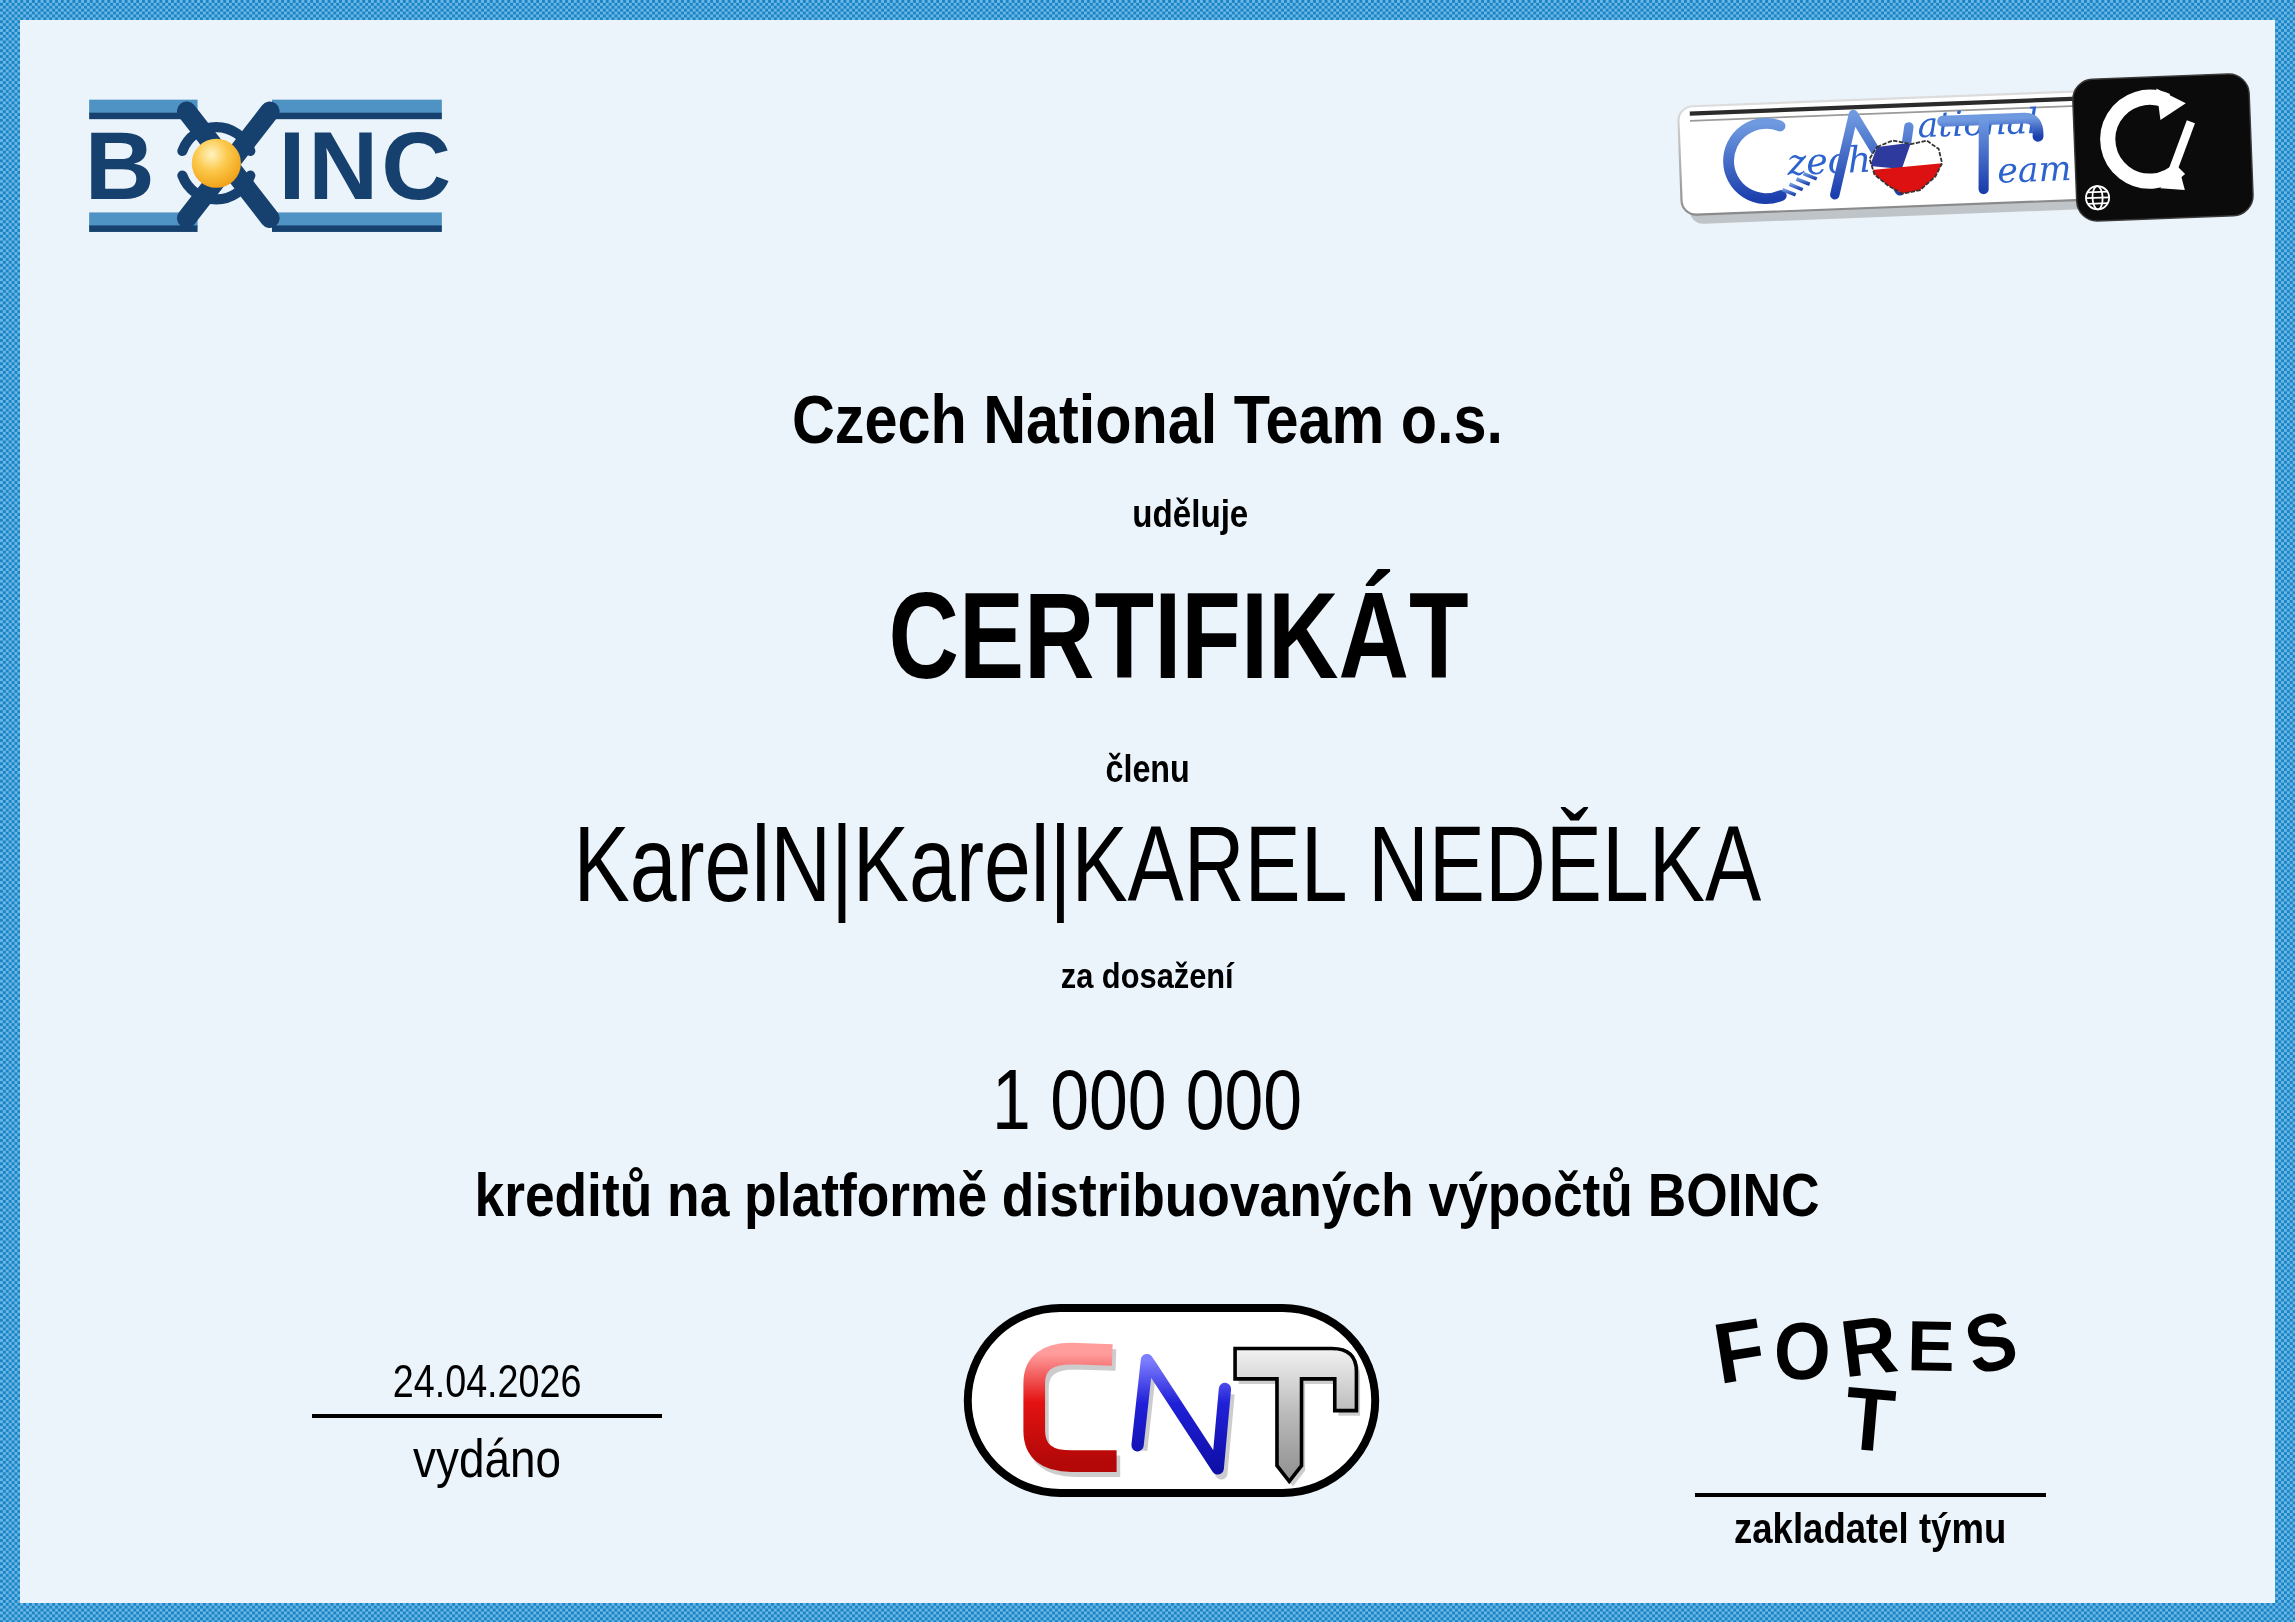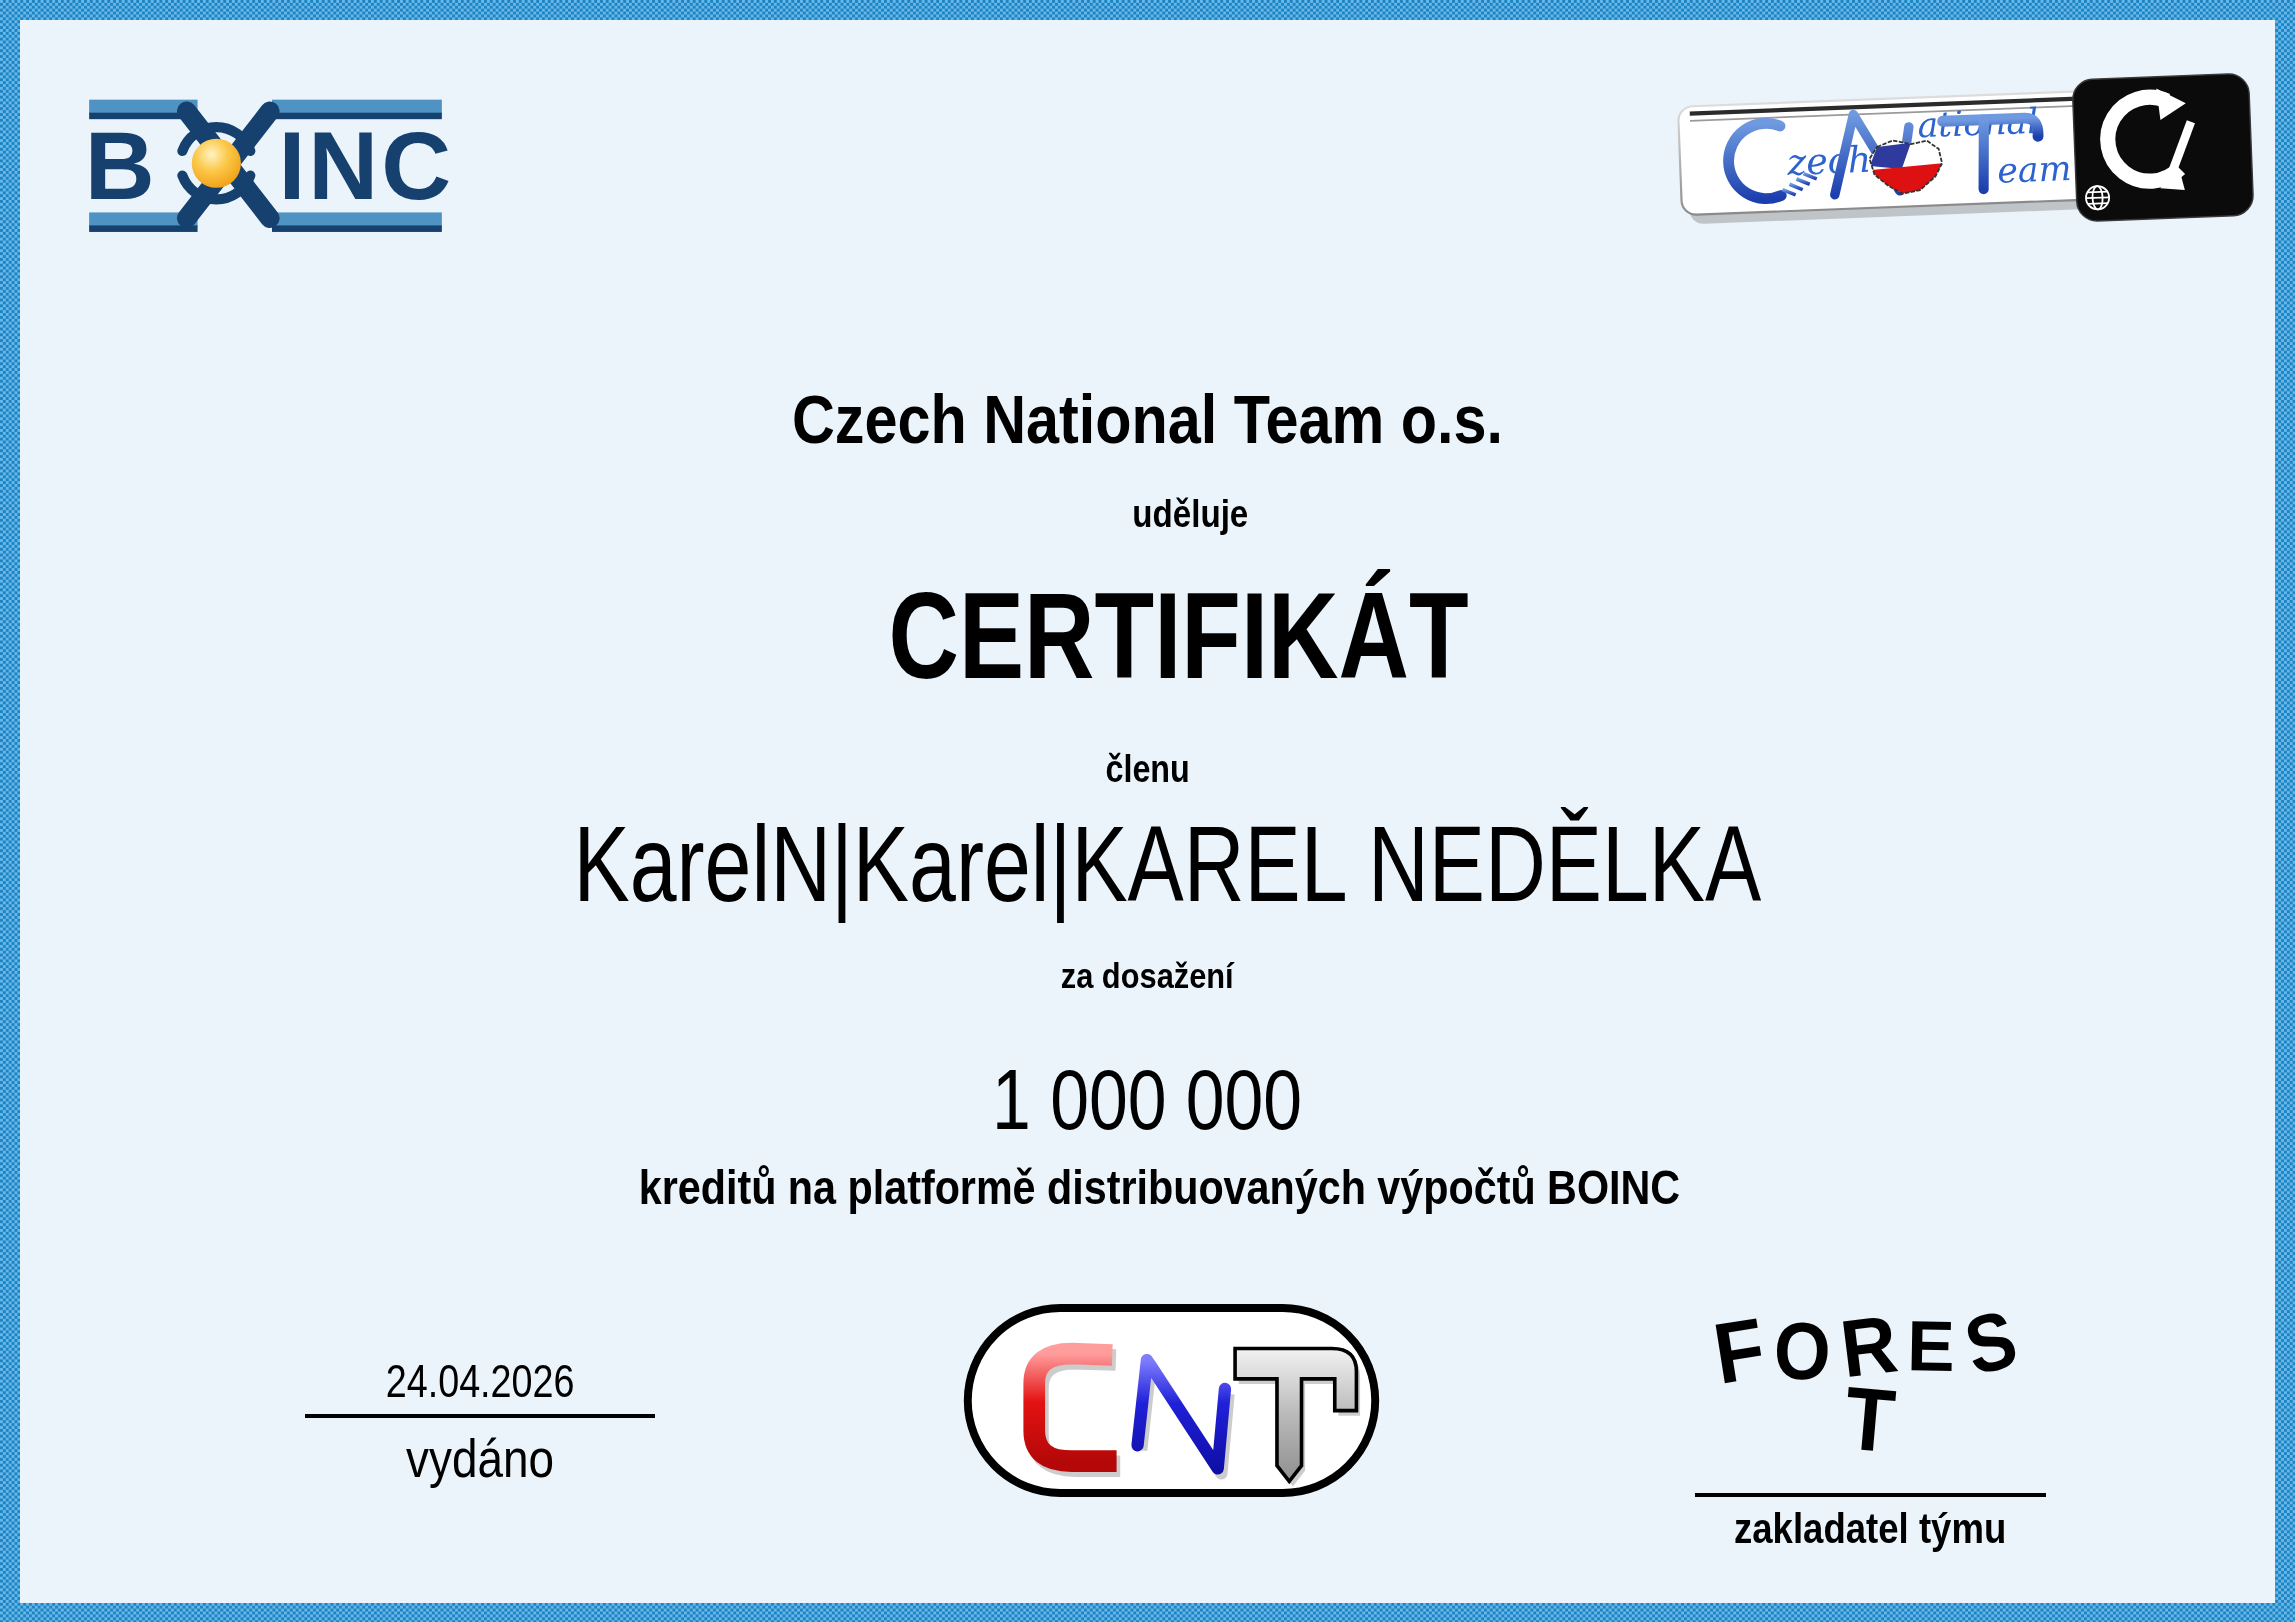--- a/index.html
+++ b/index.html
@@ -23,25 +23,25 @@
   .cert-title  {top:555px;  font-size:122px; font-weight:bold;padding-left:31px;}
   .cert-title .cx{transform:scaleX(.80);}
   .member-label{top:730px; font-size:38px;  font-weight:bold;}
   .member-label .cx{transform:scaleX(.85);}
   .member-name {top:790px; font-size:108px; font-weight:normal;padding-left:20px;}
   .member-name .cx{transform:scaleX(.78);}
   .achievement {top:938px; font-size:35px;  font-weight:bold;}
   .achievement .cx{transform:scaleX(.88);}
   .credits     {top:1013px; font-size:85px; font-weight:normal;margin-top:24px;}
   .credits .cx {transform:scaleX(.82);}
-  .credits-desc{top:1144px; font-size:48px;  font-weight:bold;margin-left:12px;}
+  .credits-desc{top:1144px; font-size:62px;  font-weight:bold;}
   .credits-desc .cx{transform:scaleX(.86);}
 
   
-  .date-block{position:absolute;left:285px;top:1338px;width:350px;text-align:center;}
+  .date-block{position:absolute;left:292px;top:1338px;width:350px;text-align:center;}
   .date-value{font-size:46px;line-height:1;}
   .date-value .cx{transform:scaleX(.82);}
   .sig-rule{height:0;border-top:4.3px solid #000;margin-top:10px;}
   .issued-label{font-size:54px;font-weight:normal;line-height:1;margin-top:13px;}
   .issued-label .cx{transform:scaleX(.85);}
 
   
   .sig-block{position:absolute;left:1675px;top:1286px;width:351px;text-align:center;}
   .sig-word{font-size:81px;font-weight:bold;line-height:1;letter-spacing:5.8px;display:inline-block;transform:rotate(-2deg);}
   .sig-word span{display:inline-block;font-weight:900;}

